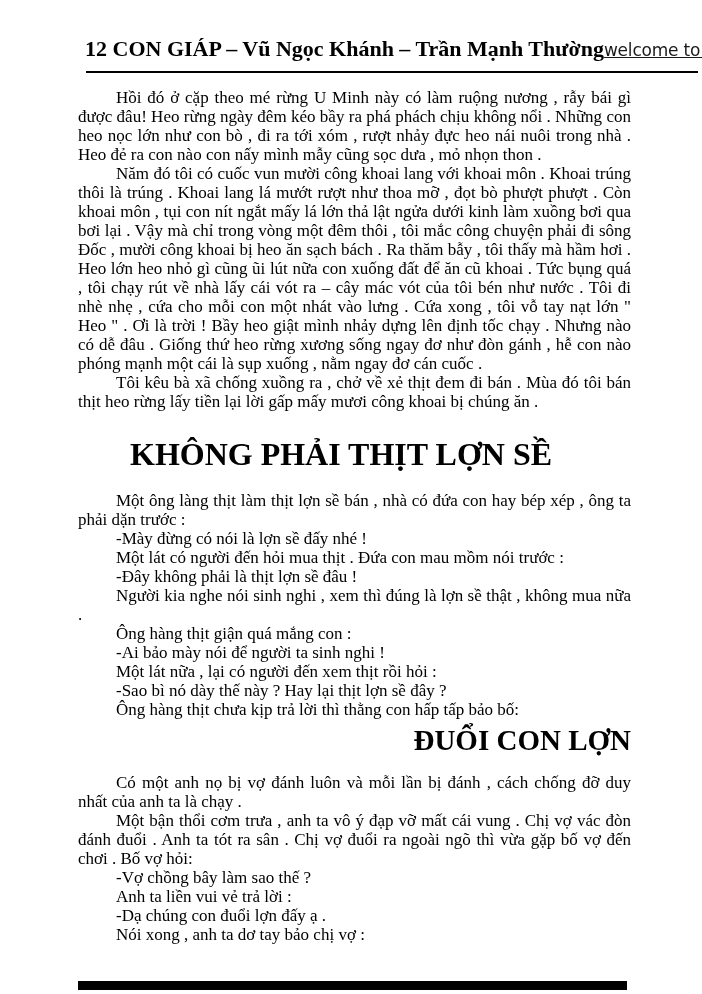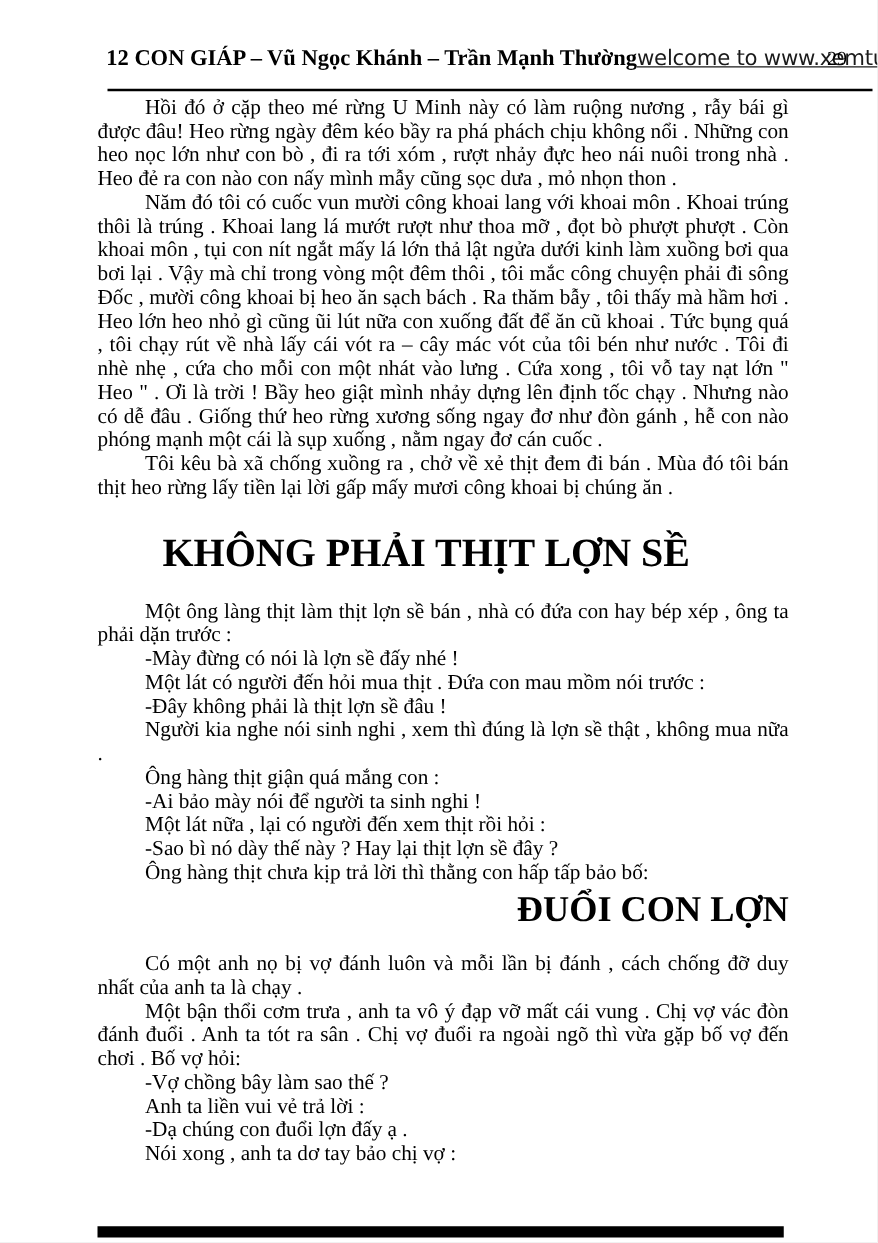--- a/index.html
+++ b/index.html
@@ -12,42 +12,42 @@
     font-family:"Liberation Serif", serif;
     color:#000;
   }
   
   .header {
     position:absolute; top:36px; left:85px; width:613px;
     display:flex; justify-content:space-between; align-items:baseline;
   }
   .book-title {
     font-family:"Liberation Serif", serif;
-    font-weight:bold; font-size:18px; white-space:nowrap;
+    font-weight:bold; font-size:22px; white-space:nowrap;
   }
   .site-link {
     font-family:"DejaVu Sans", sans-serif;
     font-size:17px; color:#1a1a1a;
     text-decoration:underline; white-space:nowrap;
     letter-spacing:-0.2px;
   }
   .page-number {
     position:absolute; top:2px; left:152px;
     font-family:"Liberation Serif", serif;
     font-size:16px; color:#000000;
     text-decoration:none;
   }
   .link-wrap { position:relative; }
   .header-rule {
     position:absolute; top:71px; left:86px; width:612px; height:2px;
     background:#000;
   }
   
   .content {
-    position:absolute; top:76px; left:78px; width:553px;
+    position:absolute; top:88px; left:78px; width:553px;
     text-align:justify;
   }
   .body-par {
     margin:0;
     font-size:17px; line-height:19px;
     text-indent:38px;
   }
   .story-h1 {
     margin:27px 0 21px 52px;
     font-size:32px; line-height:32px; font-weight:bold;

